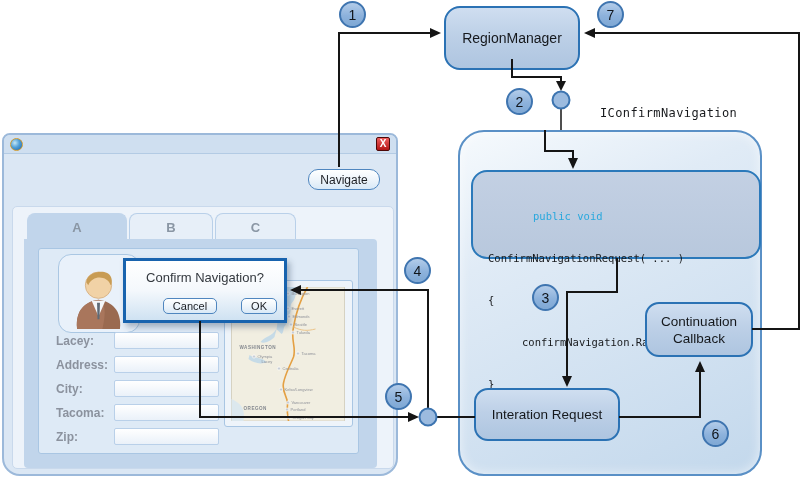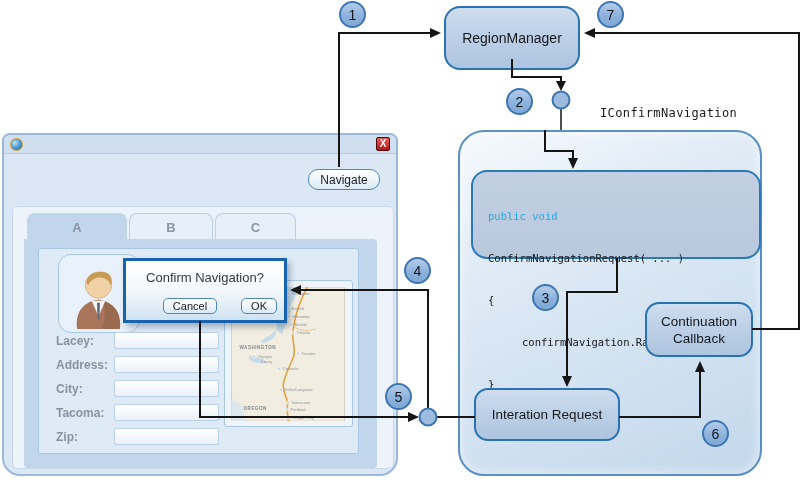--- a/index.html
+++ b/index.html
@@ -21,21 +21,21 @@
     background:linear-gradient(155deg,#f6fafd 0%,#e0ebf6 30%,#c3d8ec 100%);
     box-shadow:inset 0 0 12px rgba(255,255,255,.6);
   }
   .code-box {
     position:absolute; left:471px; top:170px; width:290px; height:89px;
     background:linear-gradient(180deg,#c3d0e3 0%,#b8c8dd 100%);
     border:2.5px solid #2b79ba; border-radius:16px;
     font-family:"DejaVu Sans Mono", monospace; font-size:10.5px; line-height:14px;
     color:#17191c; padding:9px 0 0 15px; white-space:pre;
   }
-  .code-box .kw { color:#2aa8dd; }
+  .code-box .kw { color:#2aa8dd;margin-left:45px; }
   .code-box .indent { padding-left:34px; }
   .circle-badge {
     position:absolute; width:27px; height:27px; border-radius:50%;
     background:linear-gradient(180deg,#b3cce9 0%,#8db2dc 55%,#7fa8d4 100%);
     border:2px solid #3f75b0;
     display:flex; align-items:center; justify-content:center;
     font-size:14px; color:#10151b;
   }
   .iface-label {
     position:absolute; left:600px; top:106px;

